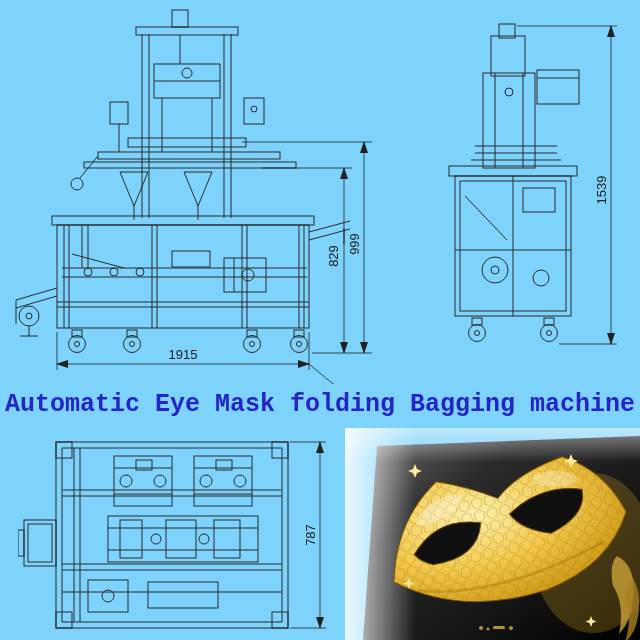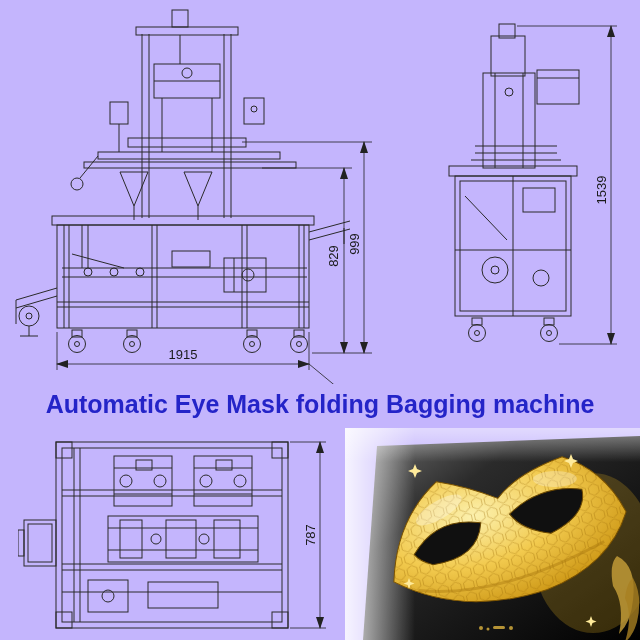--- a/index.html
+++ b/index.html
@@ -1,28 +1,28 @@
 <!DOCTYPE html>
 <html><head>
 <meta charset="utf-8">
 <style>
   html,body{margin:0;padding:0;background:#ffffff;}
   .canvas{
-    position:relative;width:640px;height:640px;background:#c4b5fd;
+    position:relative;width:640px;height:640px;background:#7dd3fc;
     overflow:hidden;font-family:"Liberation Sans",sans-serif;
   }
   .view{position:absolute;}
   .view-front{left:2px;top:6px;width:375px;height:378px;}
   .view-side{left:425px;top:18px;width:215px;height:348px;}
   .view-top{left:18px;top:432px;width:335px;height:208px;}
   .product-photo{left:345px;top:428px;width:295px;height:212px;position:absolute;}
   .page-title{
     position:absolute;left:0;top:390px;width:640px;margin:0;
     text-align:center;font-size:25px;font-weight:bold;color:#2424c8;
-    font-family:Liberation Sans, sans-serif;letter-spacing:0px;
+    font-family:Liberation Mono, monospace;letter-spacing:0px;
   }
   svg{display:block;}
   svg text{font-family:"Liberation Sans",sans-serif;font-size:13px;fill:#1a1a1a;stroke:none;}
 </style>
 </head>
 <body>
 
 <div class="canvas">
 
   <div class="view view-front">

